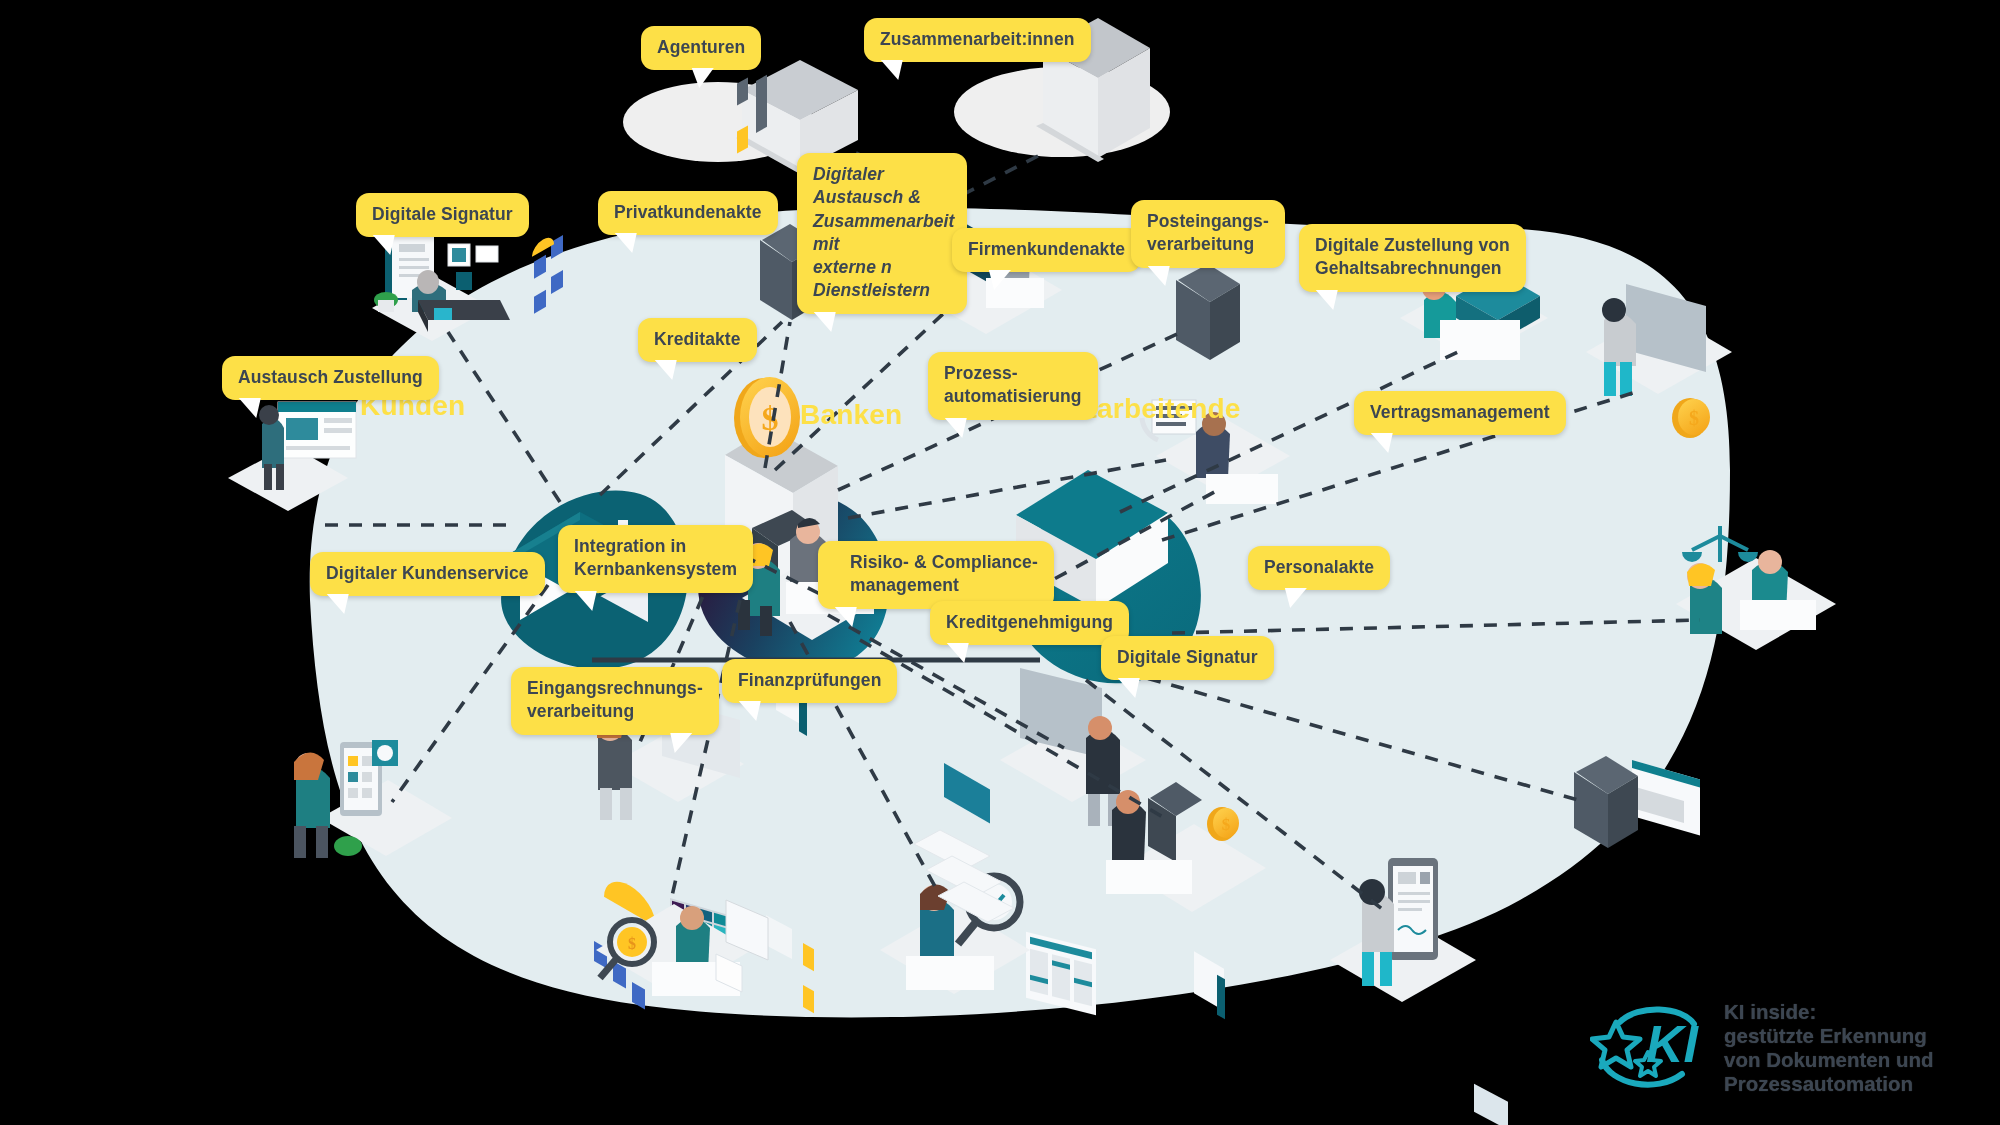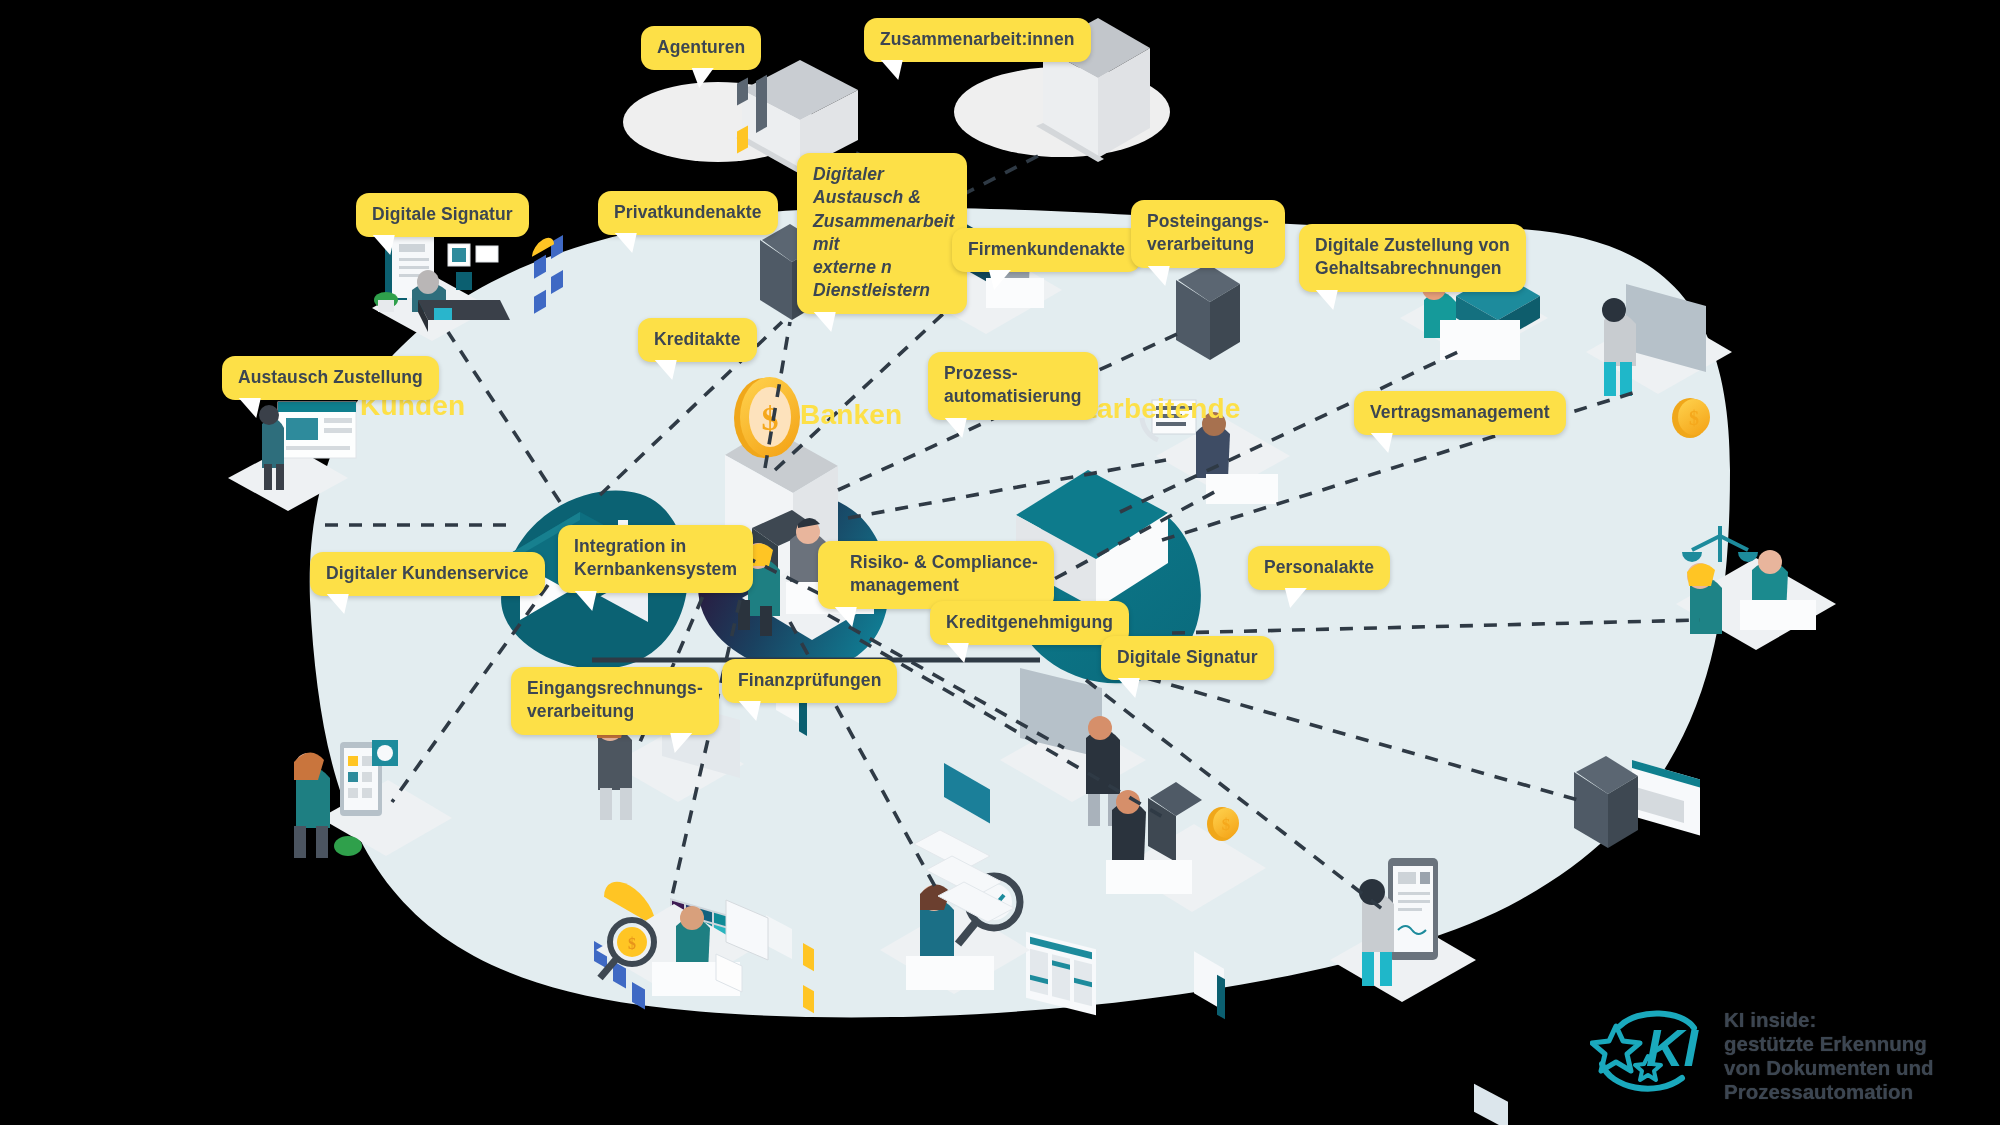--- a/index.html
+++ b/index.html
@@ -32,21 +32,20 @@
   
   .nodetitle{
     position:absolute;color:#fde047;font-weight:bold;font-size:28px;letter-spacing:.2px;
   }
 
   
   #logo{position:absolute;left:1590px;top:1000px;display:flex;align-items:center;gap:14px;}
   #logo .ltxt{
     color:#3c4652;font-weight:bold;font-size:20.5px;line-height:1.17;white-space:pre-line;
     text-shadow:0 0 1px rgba(255,255,255,.25);
-    margin-top:8px;
   }
 </style>
 </head>
 <body>
 
 <div id="stage">
 
   <svg id="bgsvg" viewBox="0 0 2000 1125">
     <defs>
       <linearGradient id="gradBanken" x1="0" y1="0.3" x2="1" y2="0.8">

